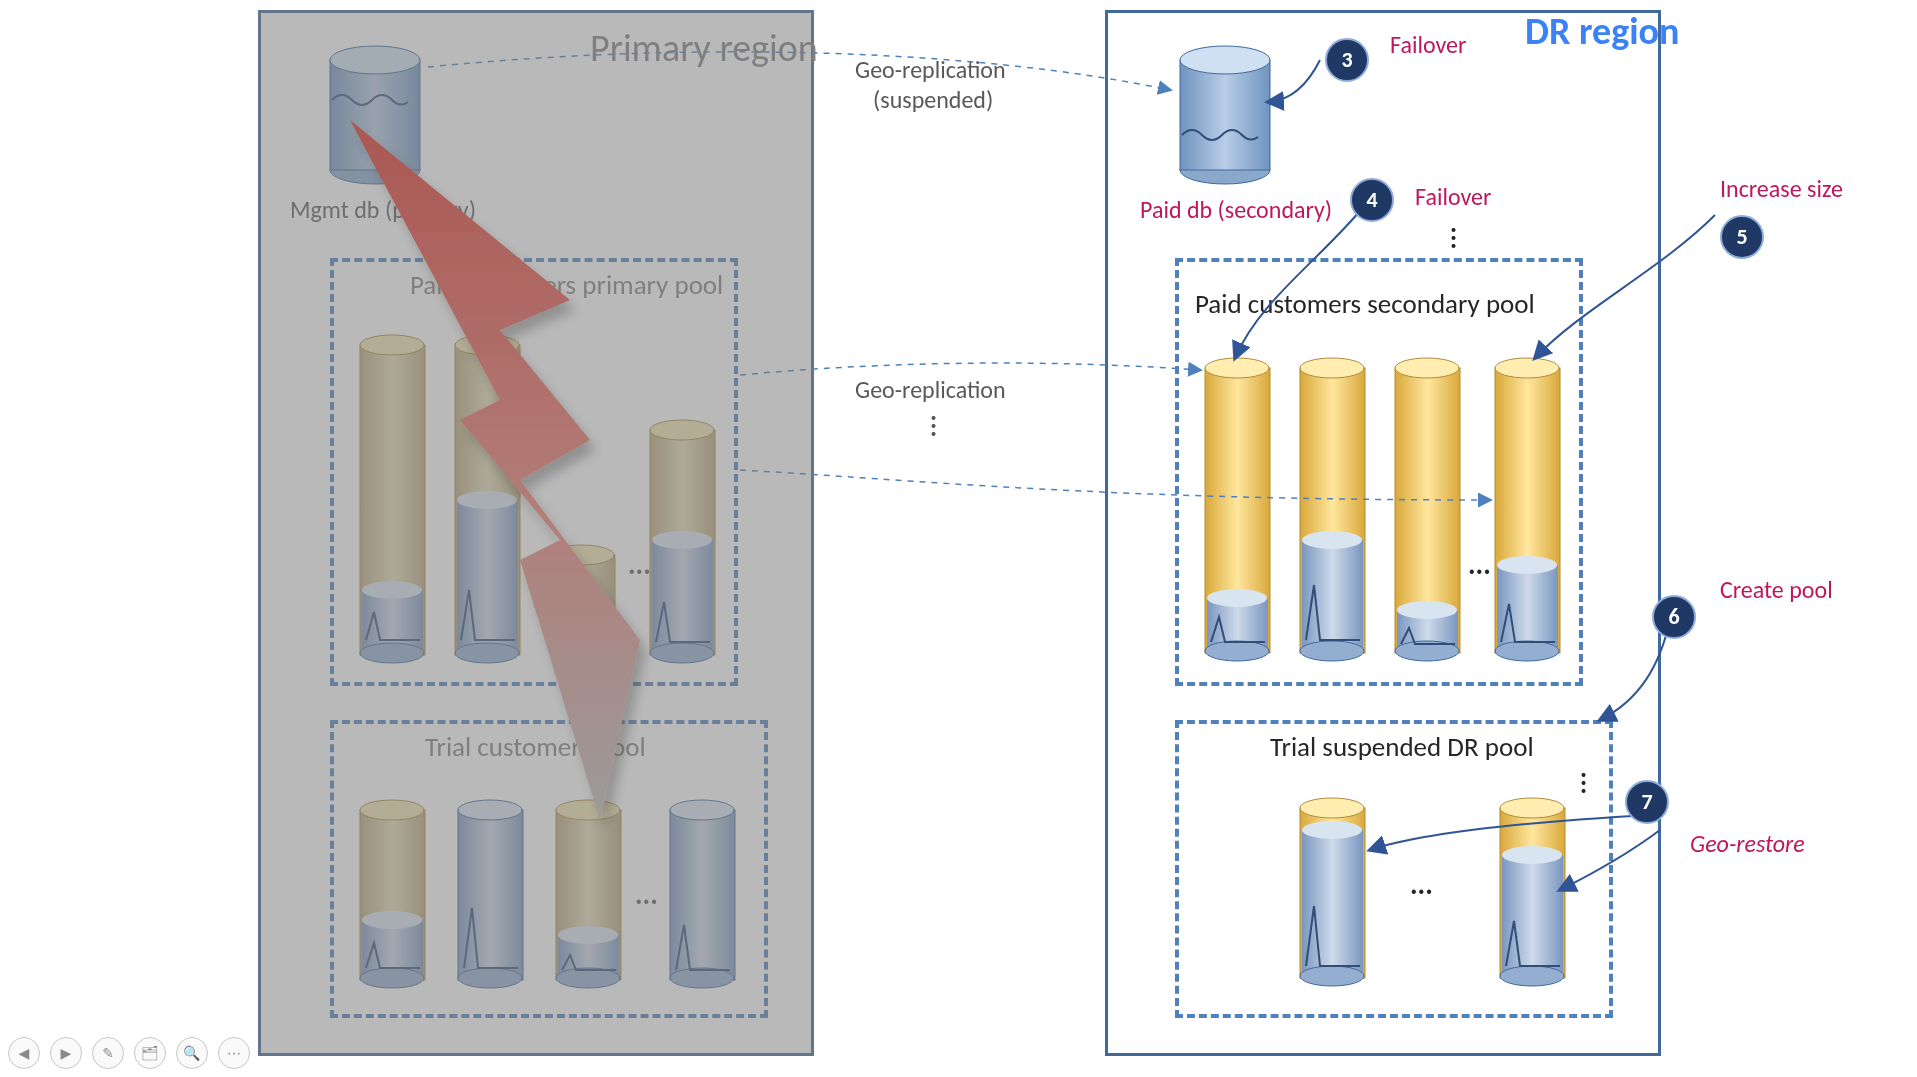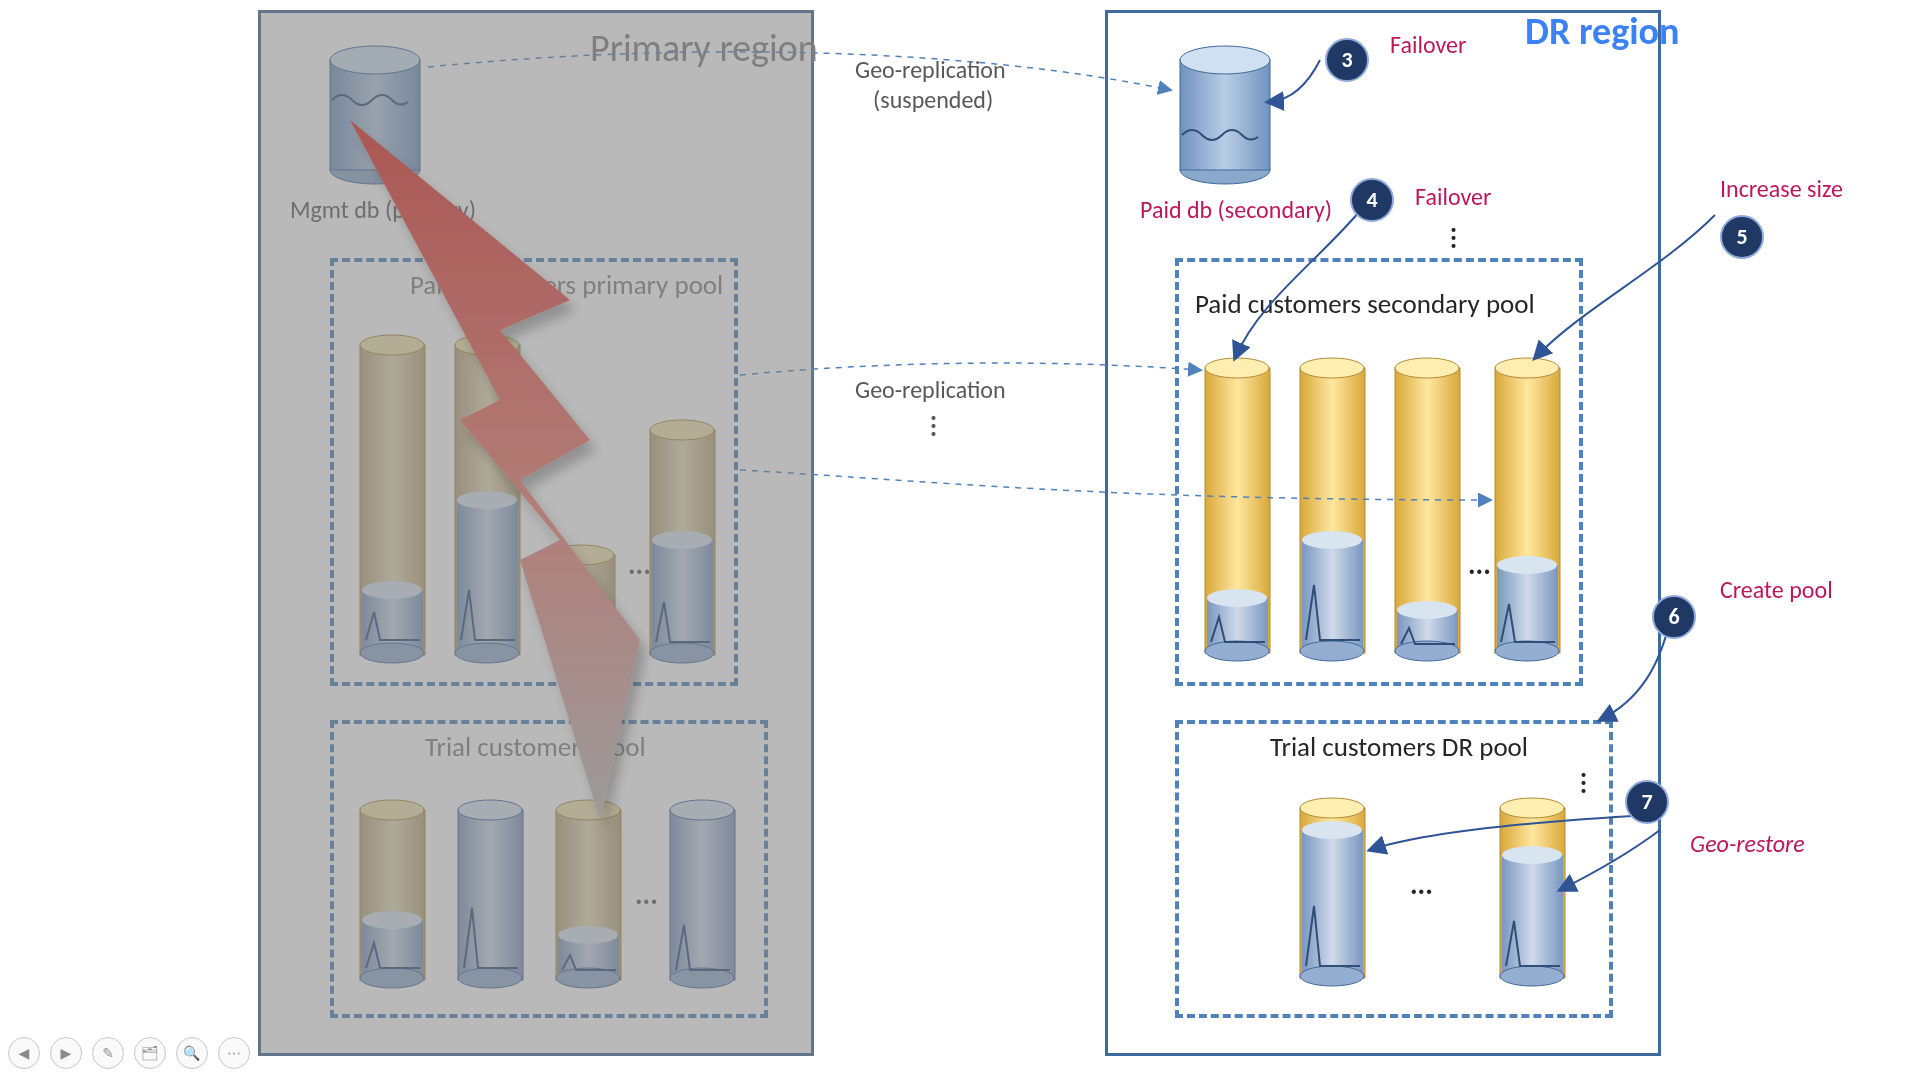--- a/index.html
+++ b/index.html
@@ -107,21 +107,21 @@
 
   <div class="region" style="left:1105px; top:10px; width:550px; height:1040px;"></div>
   <div class="region-title" style="left:1525px; top:8px; color:#3b82f6;font-weight:bold;">DR region</div>
 
   <div class="lbl dark" style="left:1140px; top:195px;">Paid db (secondary)</div>
 
   <div class="pool" style="left:1175px; top:258px; width:400px; height:420px;"></div>
   <div class="pool-title" style="left:1195px; top:272px; color:#262626;margin-top:15px;">Paid customers secondary pool</div>
 
   <div class="pool" style="left:1175px; top:720px; width:430px; height:290px;"></div>
-  <div class="pool-title" style="left:1270px; top:730px; color:#262626;">Trial customers DR pool</div>
+  <div class="pool-title" style="left:1270px; top:730px; color:#262626;">Trial suspended DR pool</div>
 
   <svg class="overlay" viewBox="0 0 1917 1077">
     <defs>
       <linearGradient id="cylSide" x1="0" x2="1" y1="0" y2="0">
         <stop offset="0%" stop-color="#6f93bf"></stop>
         <stop offset="50%" stop-color="#b9cde6"></stop>
         <stop offset="100%" stop-color="#6f93bf"></stop>
       </linearGradient>
       <linearGradient id="tubeSide" x1="0" x2="1" y1="0" y2="0">
         <stop offset="0%" stop-color="#d9a83a"></stop>

